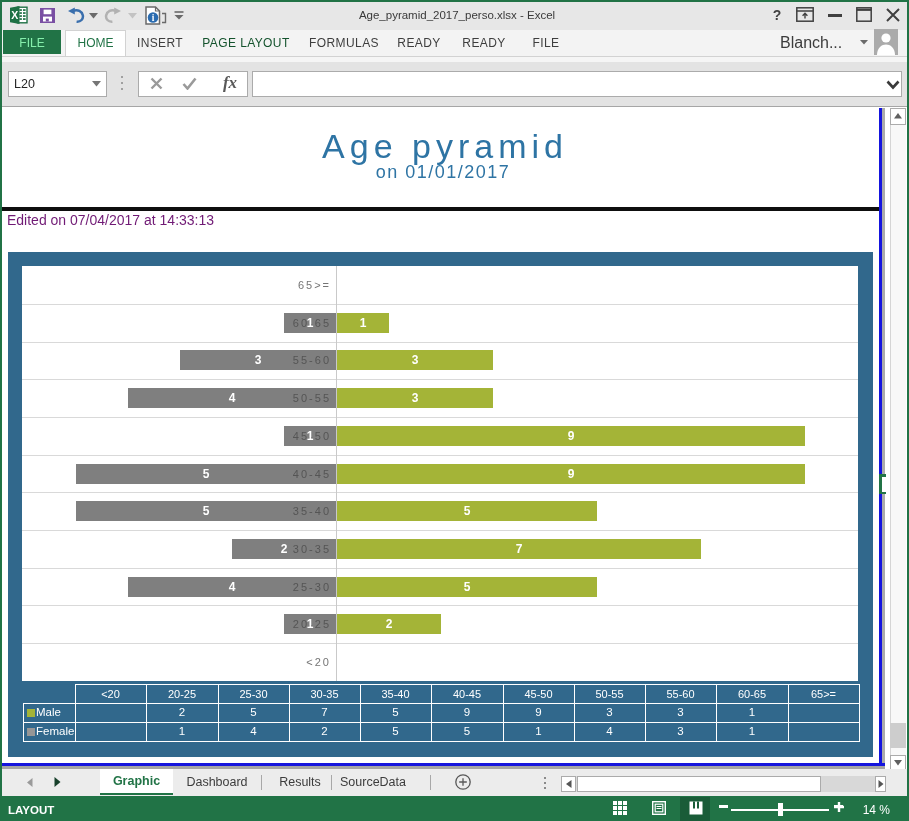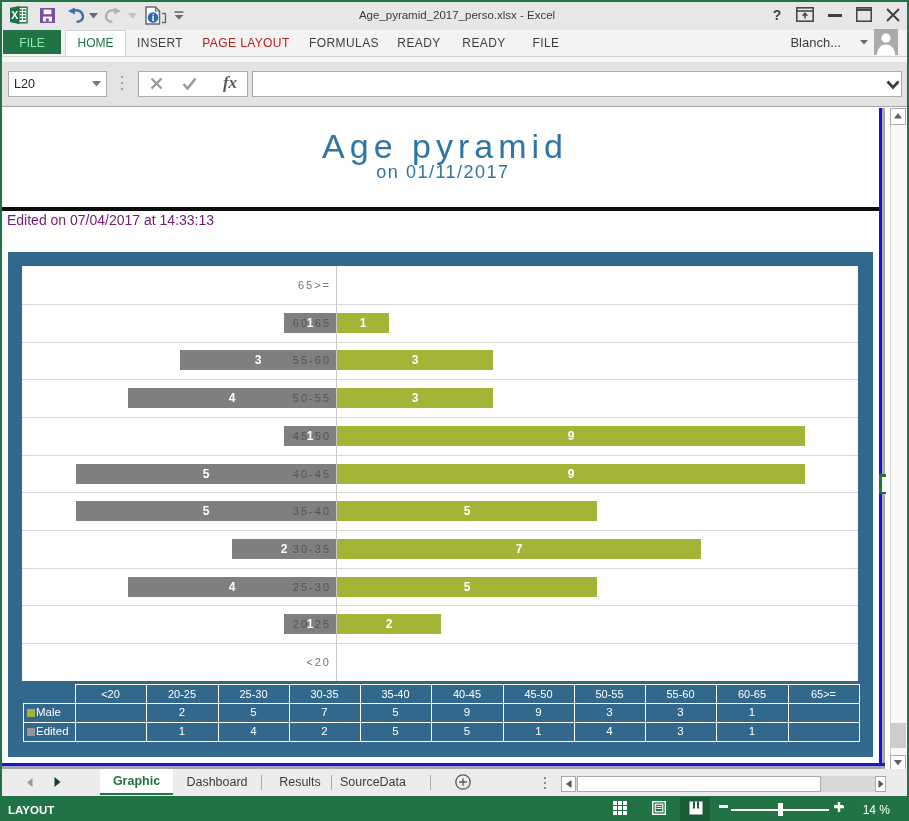--- a/index.html
+++ b/index.html
@@ -69,26 +69,26 @@
 <rect x="0.8" y="0.8" width="14.4" height="13.4" fill="none" stroke="#404040" stroke-width="1.5"></rect>
 <line x1="0.8" y1="2.8" x2="15.2" y2="2.8" stroke="#404040" stroke-width="2.2"></line>
 </svg>
 <svg class="ab" style="left:886px;top:8px" width="14" height="14" viewBox="0 0 14 14">
 <path d="M1,1 L13,13 M13,1 L1,13" stroke="#404040" stroke-width="2"></path>
 </svg>
 <div style="position:absolute;left:2px;top:30px;width:905px;height:26px;background:#F3F3F3;border-bottom:1px solid #D2D2D2;"></div>
 <div style="position:absolute;left:3px;top:30px;width:58px;height:24px;background:#217346;color:#86efac;font-size:12px;text-align:center;line-height:26px;">FILE</div>
 <div style="position:absolute;left:65px;top:30px;width:61px;height:26px;background:#FFFFFF;border:1px solid #D2D2D2;border-bottom:none;box-sizing:border-box;color:#217346;font-size:12px;text-align:center;line-height:25px;">HOME</div>
 <div style="position:absolute;left:100px;top:30px;width:120px;height:26px;color:#3E3E3E;font-size:12px;letter-spacing:0.4px;text-align:center;line-height:26px;">INSERT</div>
-<div style="position:absolute;left:186px;top:30px;width:120px;height:26px;color:#b91c1c;font-size:12px;letter-spacing:0.4px;text-align:center;line-height:26px;">PAGE LAYOUT</div>
+<div style="position:absolute;left:186px;top:30px;width:120px;height:26px;color:#14532d;font-size:12px;letter-spacing:0.4px;text-align:center;line-height:26px;">PAGE LAYOUT</div>
 <div style="position:absolute;left:284px;top:30px;width:120px;height:26px;color:#3E3E3E;font-size:12px;letter-spacing:0.4px;text-align:center;line-height:26px;">FORMULAS</div>
 <div style="position:absolute;left:359px;top:30px;width:120px;height:26px;color:#3E3E3E;font-size:12px;letter-spacing:0.4px;text-align:center;line-height:26px;">READY</div>
 <div style="position:absolute;left:424px;top:30px;width:120px;height:26px;color:#3E3E3E;font-size:12px;letter-spacing:0.4px;text-align:center;line-height:26px;">READY</div>
 <div style="position:absolute;left:486px;top:30px;width:120px;height:26px;color:#3E3E3E;font-size:12px;letter-spacing:0.4px;text-align:center;line-height:26px;">FILE</div>
-<div style="position:absolute;left:780px;top:33px;width:75px;height:20px;color:#3C3C3C;font-size:13px;text-align:center;line-height:20px;">Blanch...&nbsp;</div>
+<div style="position:absolute;left:780px;top:33px;width:75px;height:20px;color:#3C3C3C;font-size:16px;text-align:left;line-height:20px;">Blanch...&nbsp;</div>
 <svg class="ab" style="left:860px;top:40px" width="8" height="5" viewBox="0 0 8 5">
     <polygon points="0,0 8,0 4,4.5" fill="#6A6A6A"></polygon>
   </svg>
 <svg class="ab" style="left:874px;top:29px" width="24" height="26" viewBox="0 0 24 26">
 <rect width="24" height="26" fill="#ABABAB"></rect>
 <circle cx="12" cy="9" r="4.6" fill="#FFFFFF"></circle>
 <path d="M3,26 C3,18.5 8,15.5 12,15.5 C16,15.5 21,18.5 21,26 Z" fill="#FFFFFF"></path>
 </svg>
 <div style="position:absolute;left:2px;top:57px;width:905px;height:5px;background:#F5F5F5;"></div>
 <div style="position:absolute;left:2px;top:62px;width:905px;height:45px;background:#E3E3E3;border-bottom:1px solid #A6A6A6;box-sizing:border-box;"></div>
@@ -107,21 +107,21 @@
 <svg class="ab" style="left:182px;top:77px" width="15" height="13" viewBox="0 0 15 13">
     <path d="M1.5,7 L5.5,11.5 L13.5,1.5" fill="none" stroke="#9A9A9A" stroke-width="2.6"></path>
   </svg>
 <div style="position:absolute;left:216px;top:73px;width:28px;height:22px;color:#595959;font-size:17px;font-style:italic;font-weight:bold;font-family:'Liberation Serif',serif;text-align:center;">fx</div>
 <div style="position:absolute;left:252px;top:71px;width:650px;height:26px;background:#FFFFFF;border:1px solid #ABABAB;box-sizing:border-box;"></div>
 <svg class="ab" style="left:886px;top:80px" width="14" height="10" viewBox="0 0 14 10">
     <path d="M1.5,1.5 L7,7.5 L12.5,1.5" fill="none" stroke="#3A3A3A" stroke-width="2.6"></path>
   </svg>
 <div style="position:absolute;left:2px;top:108px;width:877px;height:655px;background:#FFFFFF;"></div>
 <div style="position:absolute;left:4px;top:125px;width:882px;height:40px;color:#2E74A4;font-size:34px;letter-spacing:5px;text-align:center;font-weight:400;line-height:42px;">Age pyramid</div>
-<div style="position:absolute;left:2px;top:162px;width:882px;height:22px;color:#2E74A4;font-size:18px;letter-spacing:1.5px;text-align:center;">on 01/11/2017</div>
+<div style="position:absolute;left:2px;top:162px;width:882px;height:22px;color:#2E74A4;font-size:18px;letter-spacing:1.5px;text-align:center;">on 01/01/2017</div>
 <div style="position:absolute;left:2px;top:207px;width:878px;height:4px;background:#0E0E0E;"></div>
 <div style="position:absolute;left:7px;top:211px;width:400px;height:18px;color:#701a75;font-size:14px;line-height:18px;">Edited on 07/04/2017 at 14:33:13</div>
 <div style="position:absolute;left:8px;top:252px;width:865px;height:505px;background:#31688C;"></div>
 <div style="position:absolute;left:22px;top:266px;width:836px;height:415px;background:#FFFFFF;"></div>
 <div style="position:absolute;left:22px;top:304px;width:836px;height:1px;background:#D9D9D9;"></div>
 <div style="position:absolute;left:22px;top:342px;width:836px;height:1px;background:#D9D9D9;"></div>
 <div style="position:absolute;left:22px;top:379px;width:836px;height:1px;background:#D9D9D9;"></div>
 <div style="position:absolute;left:22px;top:417px;width:836px;height:1px;background:#D9D9D9;"></div>
 <div style="position:absolute;left:22px;top:455px;width:836px;height:1px;background:#D9D9D9;"></div>
 <div style="position:absolute;left:22px;top:492px;width:836px;height:1px;background:#D9D9D9;"></div>
@@ -212,21 +212,21 @@
 <div style="position:absolute;left:218px;top:704px;width:71px;height:18px;color:#FFFFFF;font-size:11.5px;text-align:center;line-height:17px;">5</div>
 <div style="position:absolute;left:289px;top:704px;width:71px;height:18px;color:#FFFFFF;font-size:11.5px;text-align:center;line-height:17px;">7</div>
 <div style="position:absolute;left:360px;top:704px;width:71px;height:18px;color:#FFFFFF;font-size:11.5px;text-align:center;line-height:17px;">5</div>
 <div style="position:absolute;left:431px;top:704px;width:72px;height:18px;color:#FFFFFF;font-size:11.5px;text-align:center;line-height:17px;">9</div>
 <div style="position:absolute;left:503px;top:704px;width:71px;height:18px;color:#FFFFFF;font-size:11.5px;text-align:center;line-height:17px;">9</div>
 <div style="position:absolute;left:574px;top:704px;width:71px;height:18px;color:#FFFFFF;font-size:11.5px;text-align:center;line-height:17px;">3</div>
 <div style="position:absolute;left:645px;top:704px;width:71px;height:18px;color:#FFFFFF;font-size:11.5px;text-align:center;line-height:17px;">3</div>
 <div style="position:absolute;left:716px;top:704px;width:72px;height:18px;color:#FFFFFF;font-size:11.5px;text-align:center;line-height:17px;">1</div>
 <div style="position:absolute;left:788px;top:704px;width:71px;height:18px;color:#FFFFFF;font-size:11.5px;text-align:center;line-height:17px;"></div>
 <div style="position:absolute;left:27px;top:728px;width:8px;height:8px;background:#969696;"></div>
-<div style="position:absolute;left:36px;top:723px;width:45px;height:18px;color:#FFFFFF;font-size:11.5px;line-height:17px;">Edited</div>
+<div style="position:absolute;left:36px;top:723px;width:45px;height:18px;color:#FFFFFF;font-size:11.5px;line-height:17px;">Female</div>
 <div style="position:absolute;left:75px;top:723px;width:71px;height:18px;color:#FFFFFF;font-size:11.5px;text-align:center;line-height:17px;"></div>
 <div style="position:absolute;left:146px;top:723px;width:72px;height:18px;color:#FFFFFF;font-size:11.5px;text-align:center;line-height:17px;">1</div>
 <div style="position:absolute;left:218px;top:723px;width:71px;height:18px;color:#FFFFFF;font-size:11.5px;text-align:center;line-height:17px;">4</div>
 <div style="position:absolute;left:289px;top:723px;width:71px;height:18px;color:#FFFFFF;font-size:11.5px;text-align:center;line-height:17px;">2</div>
 <div style="position:absolute;left:360px;top:723px;width:71px;height:18px;color:#FFFFFF;font-size:11.5px;text-align:center;line-height:17px;">5</div>
 <div style="position:absolute;left:431px;top:723px;width:72px;height:18px;color:#FFFFFF;font-size:11.5px;text-align:center;line-height:17px;">5</div>
 <div style="position:absolute;left:503px;top:723px;width:71px;height:18px;color:#FFFFFF;font-size:11.5px;text-align:center;line-height:17px;">1</div>
 <div style="position:absolute;left:574px;top:723px;width:71px;height:18px;color:#FFFFFF;font-size:11.5px;text-align:center;line-height:17px;">4</div>
 <div style="position:absolute;left:645px;top:723px;width:71px;height:18px;color:#FFFFFF;font-size:11.5px;text-align:center;line-height:17px;">3</div>
 <div style="position:absolute;left:716px;top:723px;width:72px;height:18px;color:#FFFFFF;font-size:11.5px;text-align:center;line-height:17px;">1</div>

